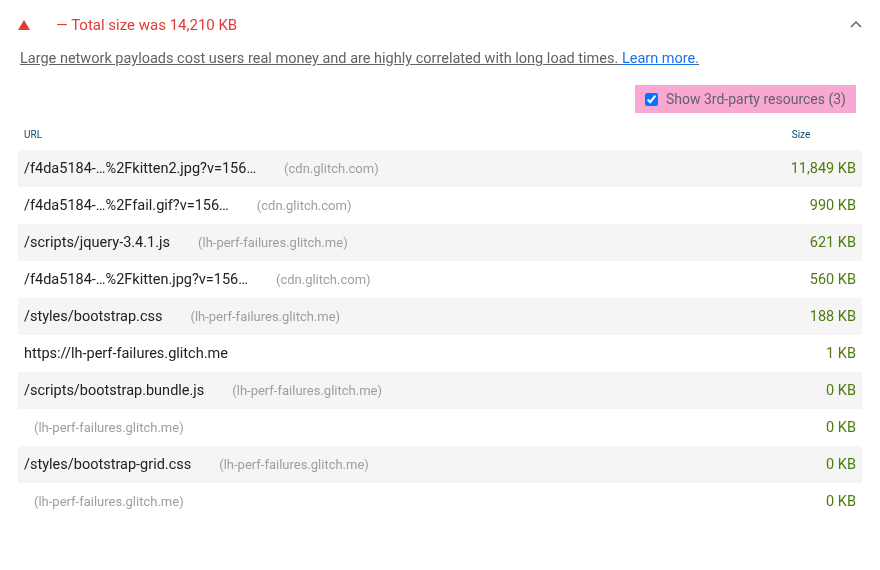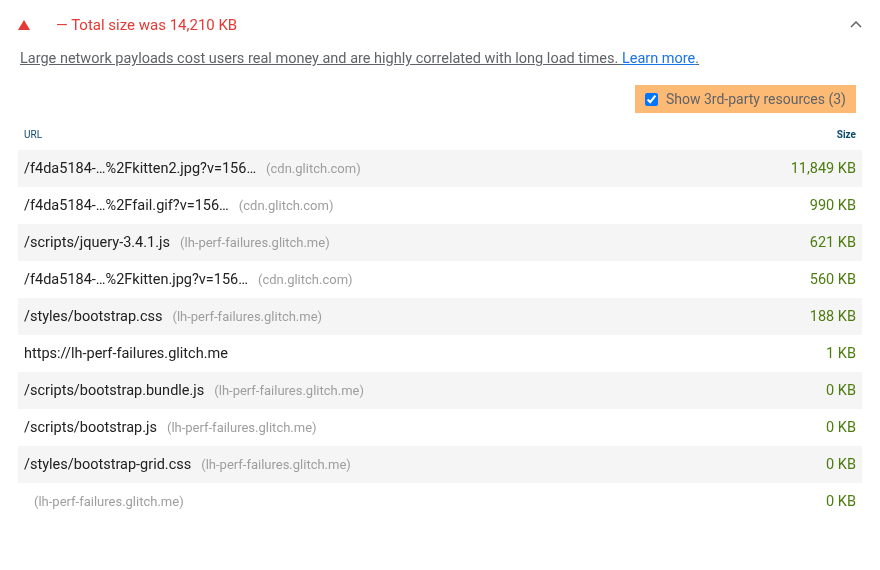--- a/index.html
+++ b/index.html
@@ -52,55 +52,56 @@
     .description a {
       color: #1a73e8;
       text-decoration: underline;
     }
     .toggle-row {
       display: flex;
       justify-content: flex-end;
       padding: 4px 6px 8px 0;
     }
     .toggle-box {
-      background: #fdba74;
+      background: #f9a8d4;
       padding: 6px 10px;
       display: inline-flex;
       align-items: center;
       color: #5f6368;
       font-size: 14px;
     }
     .toggle-box input[type="checkbox"] {
       margin-right: 8px;
       width: 13px; height: 13px;
     }
     .table-header {
       display: flex;
       padding: 8px 6px 10px 6px;
       color: #0c4a6e;
       font-size: 10px;
     }
     .col-url { flex: 1; }
-    .col-size { width: 110px; text-align: right; font-weight: bold; }
+    .col-size { width: 110px; text-align: center; }
     .rows { }
     .data-row {
       display: flex;
       align-items: center;
       padding: 10px 6px;
       font-size: 14.5px;
     }
     .data-row:nth-child(odd) {
       background: #f5f5f5;
     }
     .row-url {
       flex: 1;
       display: flex;
       align-items: baseline;
       overflow: hidden;
       white-space: nowrap;
+      gap: 18px;
     }
     .row-path {
       color: #212121;
     }
     .row-host {
       color: #9e9e9e;
       font-size: 13px;
       margin-left: 10px;
     }
     .row-size {
@@ -184,21 +185,20 @@
     </div>
     <div class="data-row">
       <div class="row-url">
         <span class="row-path">/scripts/bootstrap.bundle.js</span>
         <span class="row-host">(lh-perf-failures.glitch.me)</span>
       </div>
       <div class="row-size">0 KB</div>
     </div>
     <div class="data-row">
       <div class="row-url">
-        <span class="row-path">/scripts/bootstrap.js</span>
         <span class="row-host">(lh-perf-failures.glitch.me)</span>
       </div>
       <div class="row-size">0 KB</div>
     </div>
     <div class="data-row">
       <div class="row-url">
         <span class="row-path">/styles/bootstrap-grid.css</span>
         <span class="row-host">(lh-perf-failures.glitch.me)</span>
       </div>
       <div class="row-size">0 KB</div>

